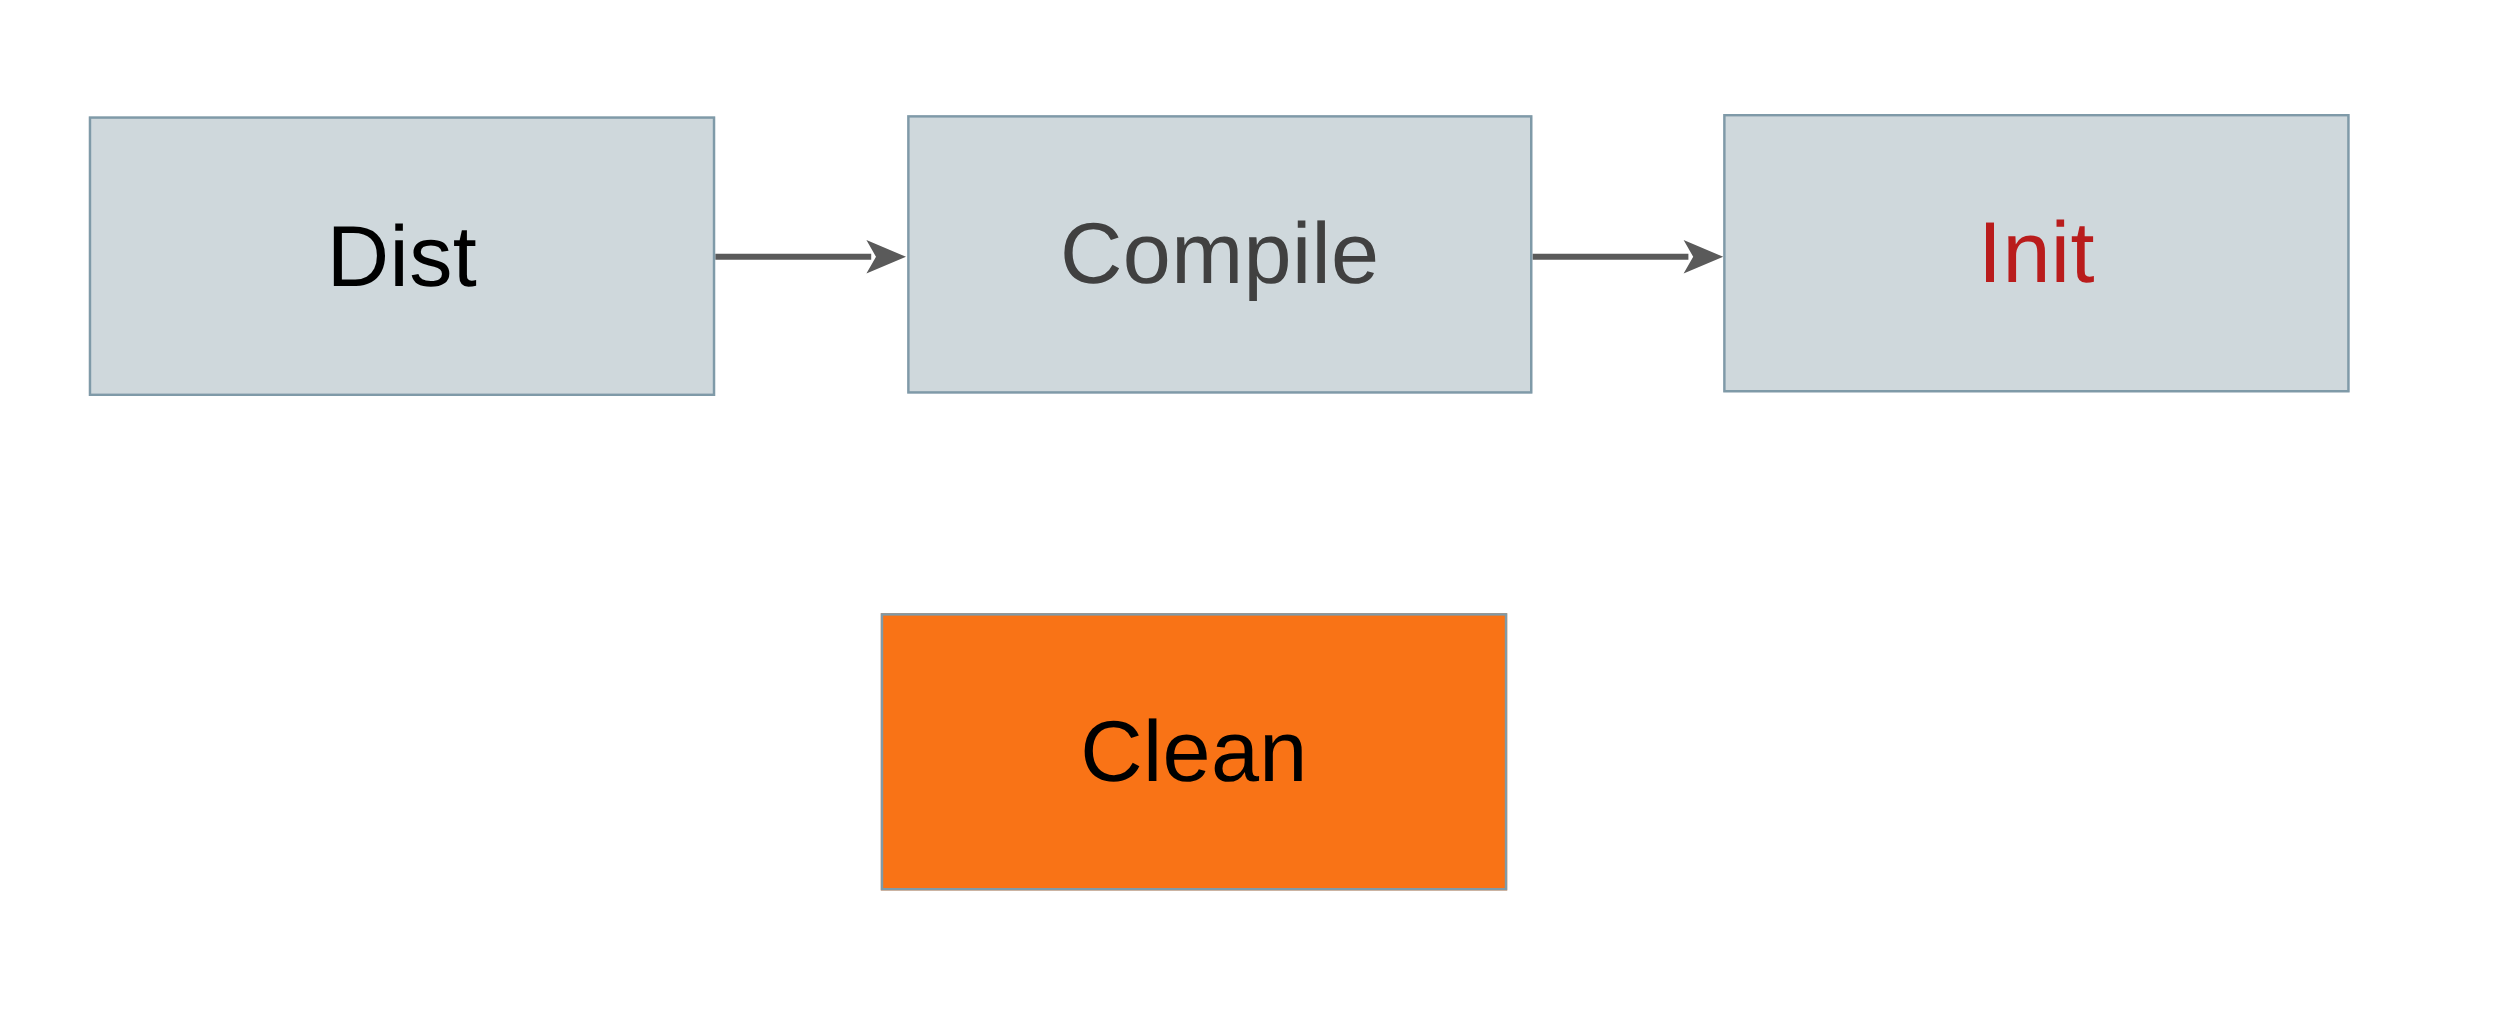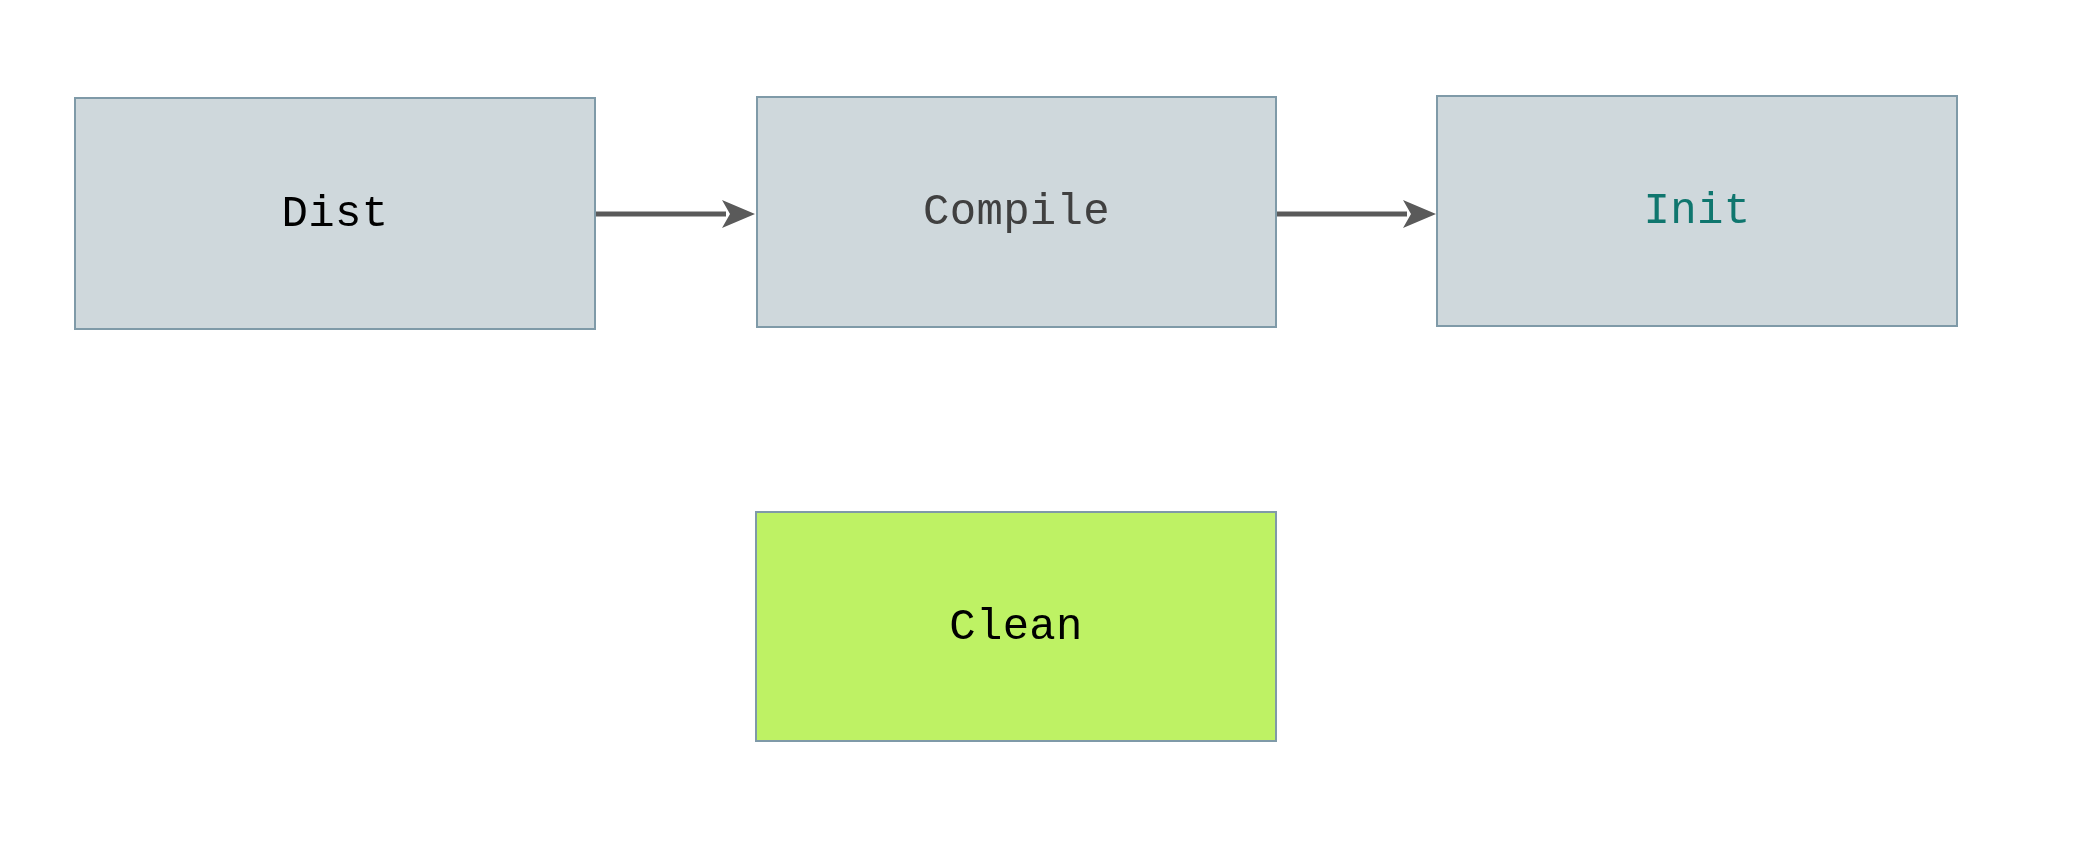--- a/index.html
+++ b/index.html
@@ -21,22 +21,22 @@
   .node {
     position: absolute;
     box-sizing: border-box;
     background: #cfd8dc;
     border: 2px solid #7f9aa8;
     display: flex;
     align-items: center;
     justify-content: center;
   }
   .node-label {
-    font-family: Liberation Mono, monospace;
-    font-size: 44px;
+    font-family: Liberation Sans, sans-serif;
+    font-size: 72px;
     font-weight: 400;
     color: #000000;
     line-height: 1;
     letter-spacing: 0.3px;
     white-space: nowrap;
     user-select: none;
   }
   .edge-layer {
     position: absolute;
     left: 0;
@@ -69,23 +69,23 @@
     </svg>
 
   <div id="node-layer">
       <div class="node" style="left: 74px; top: 97px; width: 522px; height: 233px; background: rgb(207, 216, 220); border-color: rgb(127, 154, 168); border-width: 2px;">
         <span class="node-label" style="color: rgb(0, 0, 0);">Dist</span>
       </div>
       <div class="node" style="left: 756px; top: 96px; width: 521px; height: 232px; background: rgb(207, 216, 220); border-color: rgb(127, 154, 168); border-width: 2px;">
         <span class="node-label" style="color: #404040;">Compile</span>
       </div>
       <div class="node" style="left: 1436px; top: 95px; width: 522px; height: 232px; background: rgb(207, 216, 220); border-color: rgb(127, 154, 168); border-width: 2px;">
-        <span class="node-label" style="color: #0f766e;">Init</span>
+        <span class="node-label" style="color: #b91c1c;">Init</span>
       </div>
-      <div class="node" style="left: 755px; top: 511px; width: 522px; height: 231px; background: #bef264; border-color: rgb(127, 154, 168); border-width: 2px;">
+      <div class="node" style="left: 734px; top: 511px; width: 522px; height: 231px; background: #f97316; border-color: rgb(127, 154, 168); border-width: 2px;">
         <span class="node-label" style="color: rgb(0, 0, 0);">Clean</span>
       </div>
     </div>
 
   <div id="edge-hit-layer">
       <div class="edge-hit" style="left: 596px; top: 197px; width: 159px;"></div>
       <div class="edge-hit" style="left: 1277px; top: 197px; width: 159px;"></div>
     </div>
 
 </div>

